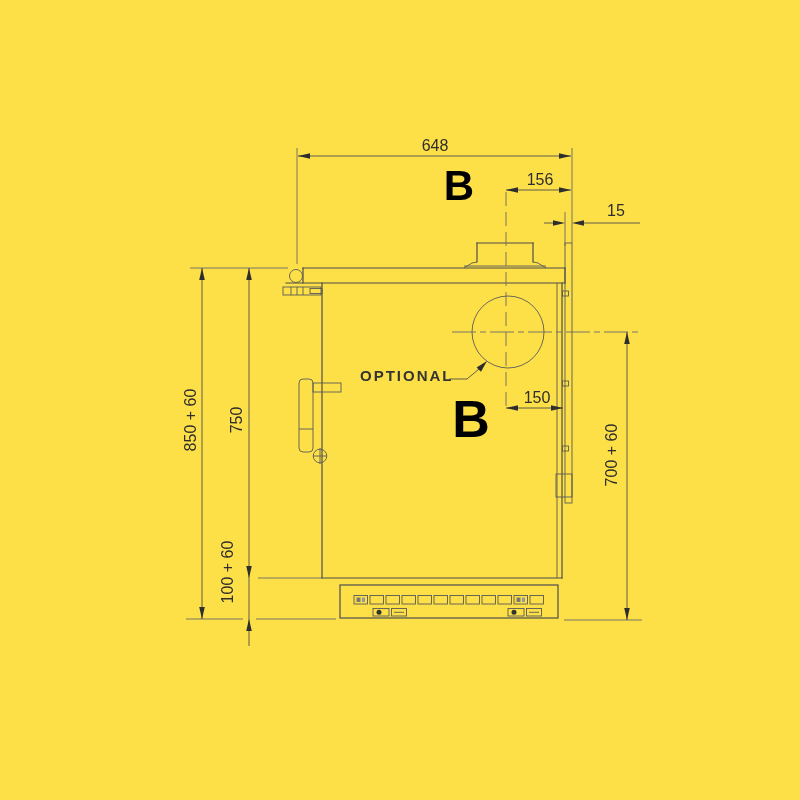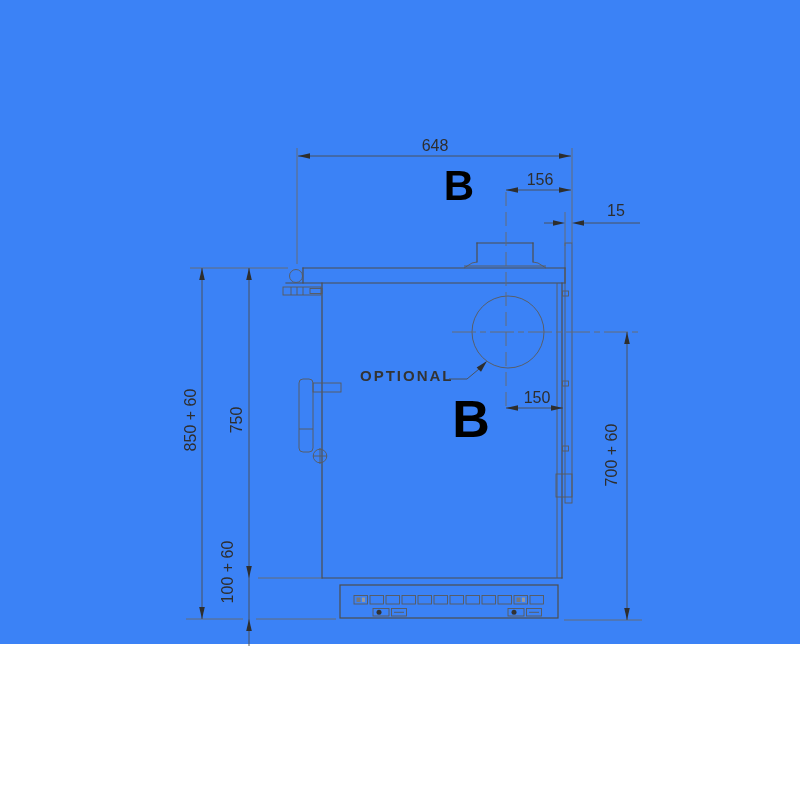--- a/index.html
+++ b/index.html
@@ -1,16 +1,16 @@
 <!DOCTYPE html>
 <html><head>
 <meta charset="utf-8">
 <style>
   html,body{margin:0;padding:0;background:#ffffff;width:800px;height:800px;overflow:hidden;}
-  #stage{position:relative;width:800px;height:644px;background:#3b82f6;}
+  #stage{position:relative;width:800px;height:800px;background:#fde047;}
   svg{position:absolute;left:0;top:0;}
   .ln   { stroke:#4d4d4d; stroke-width:1.2; fill:none; stroke-linecap:square; }
   .thin { stroke:#5a5a5a; stroke-width:0.9; fill:none; }
   .dimln{ stroke:#4d4d4d; stroke-width:0.9; fill:none; }
   .ext  { stroke:#6a6a6a; stroke-width:0.9; fill:none; }
   .cline{ stroke:#6a6a6a; stroke-width:0.9; fill:none; }
   .arrow{ fill:#2e2e2e; stroke:none; }
   .dimtext{ font-family:"Liberation Sans",sans-serif; font-size:16px; fill:#2e2e2e; }
   .marker { font-family:"Liberation Sans",sans-serif; font-weight:bold; fill:#000000; }
   .marker-top  { font-size:42px; }

